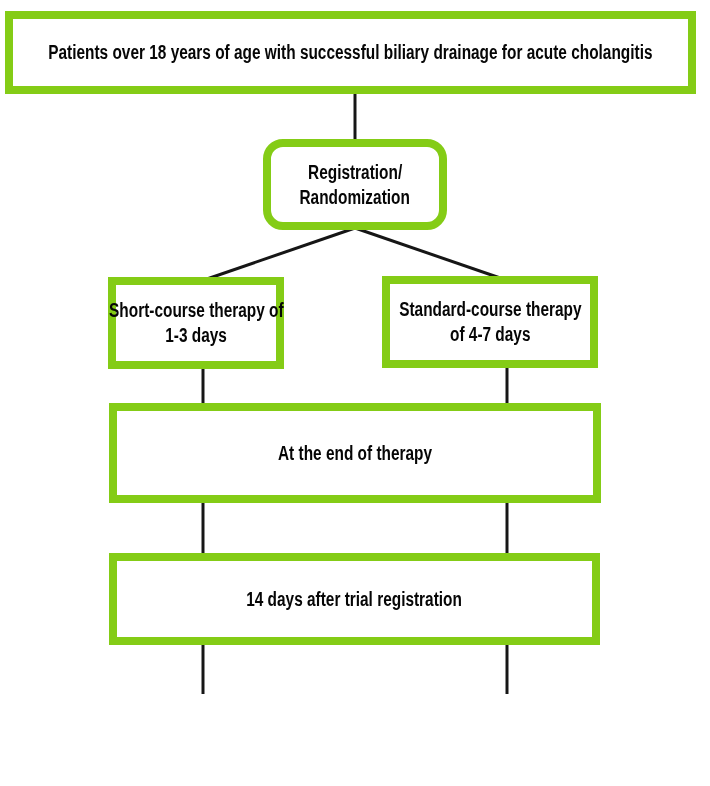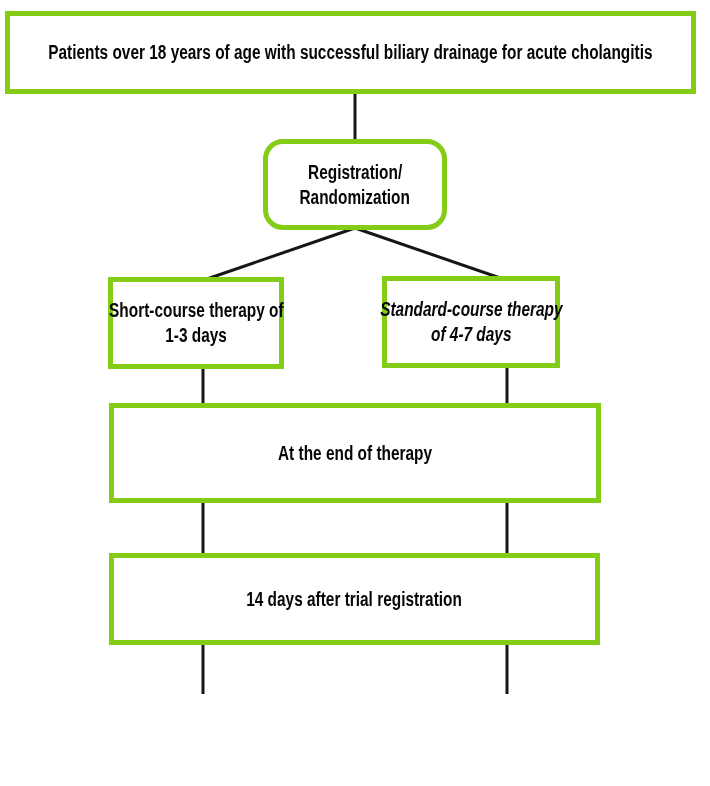--- a/index.html
+++ b/index.html
@@ -17,21 +17,21 @@
   }
   .connectors {
     position: absolute;
     left: 0;
     top: 0;
     z-index: 1;
   }
   .node {
     position: absolute;
     box-sizing: border-box;
-    border: 5px solid #84cc16;
+    border: 8px solid #84cc16;
     background: #ffffff;
     display: flex;
     flex-direction: column;
     align-items: center;
     justify-content: center;
     text-align: center;
     z-index: 2;
   }
   .node .line {
     display: inline-block;
@@ -68,21 +68,21 @@
   <div class="node" style="left:263px; top:139px; width:184px; height:91px;border-radius:20px;">
     <span class="line">Registration/</span>
     <span class="line">Randomization</span>
   </div>
 
   <div class="node" style="left:108px; top:277px; width:176px; height:92px;">
     <span class="line">Short-course therapy of</span>
     <span class="line">1-3 days</span>
   </div>
 
-  <div class="node" style="left:382px; top:276px; width:178px; height:92px;font-style:italic;">
+  <div class="node" style="left:382px; top:276px; width:216px; height:92px;">
     <span class="line">Standard-course therapy</span>
     <span class="line">of 4-7 days</span>
   </div>
 
   <div class="node" style="left:109px; top:403px; width:492px; height:100px;">
     <span class="line">At the end of therapy</span>
   </div>
 
   <div class="node" style="left:109px; top:553px; width:491px; height:92px;">
     <span class="line">14 days after trial registration</span>

